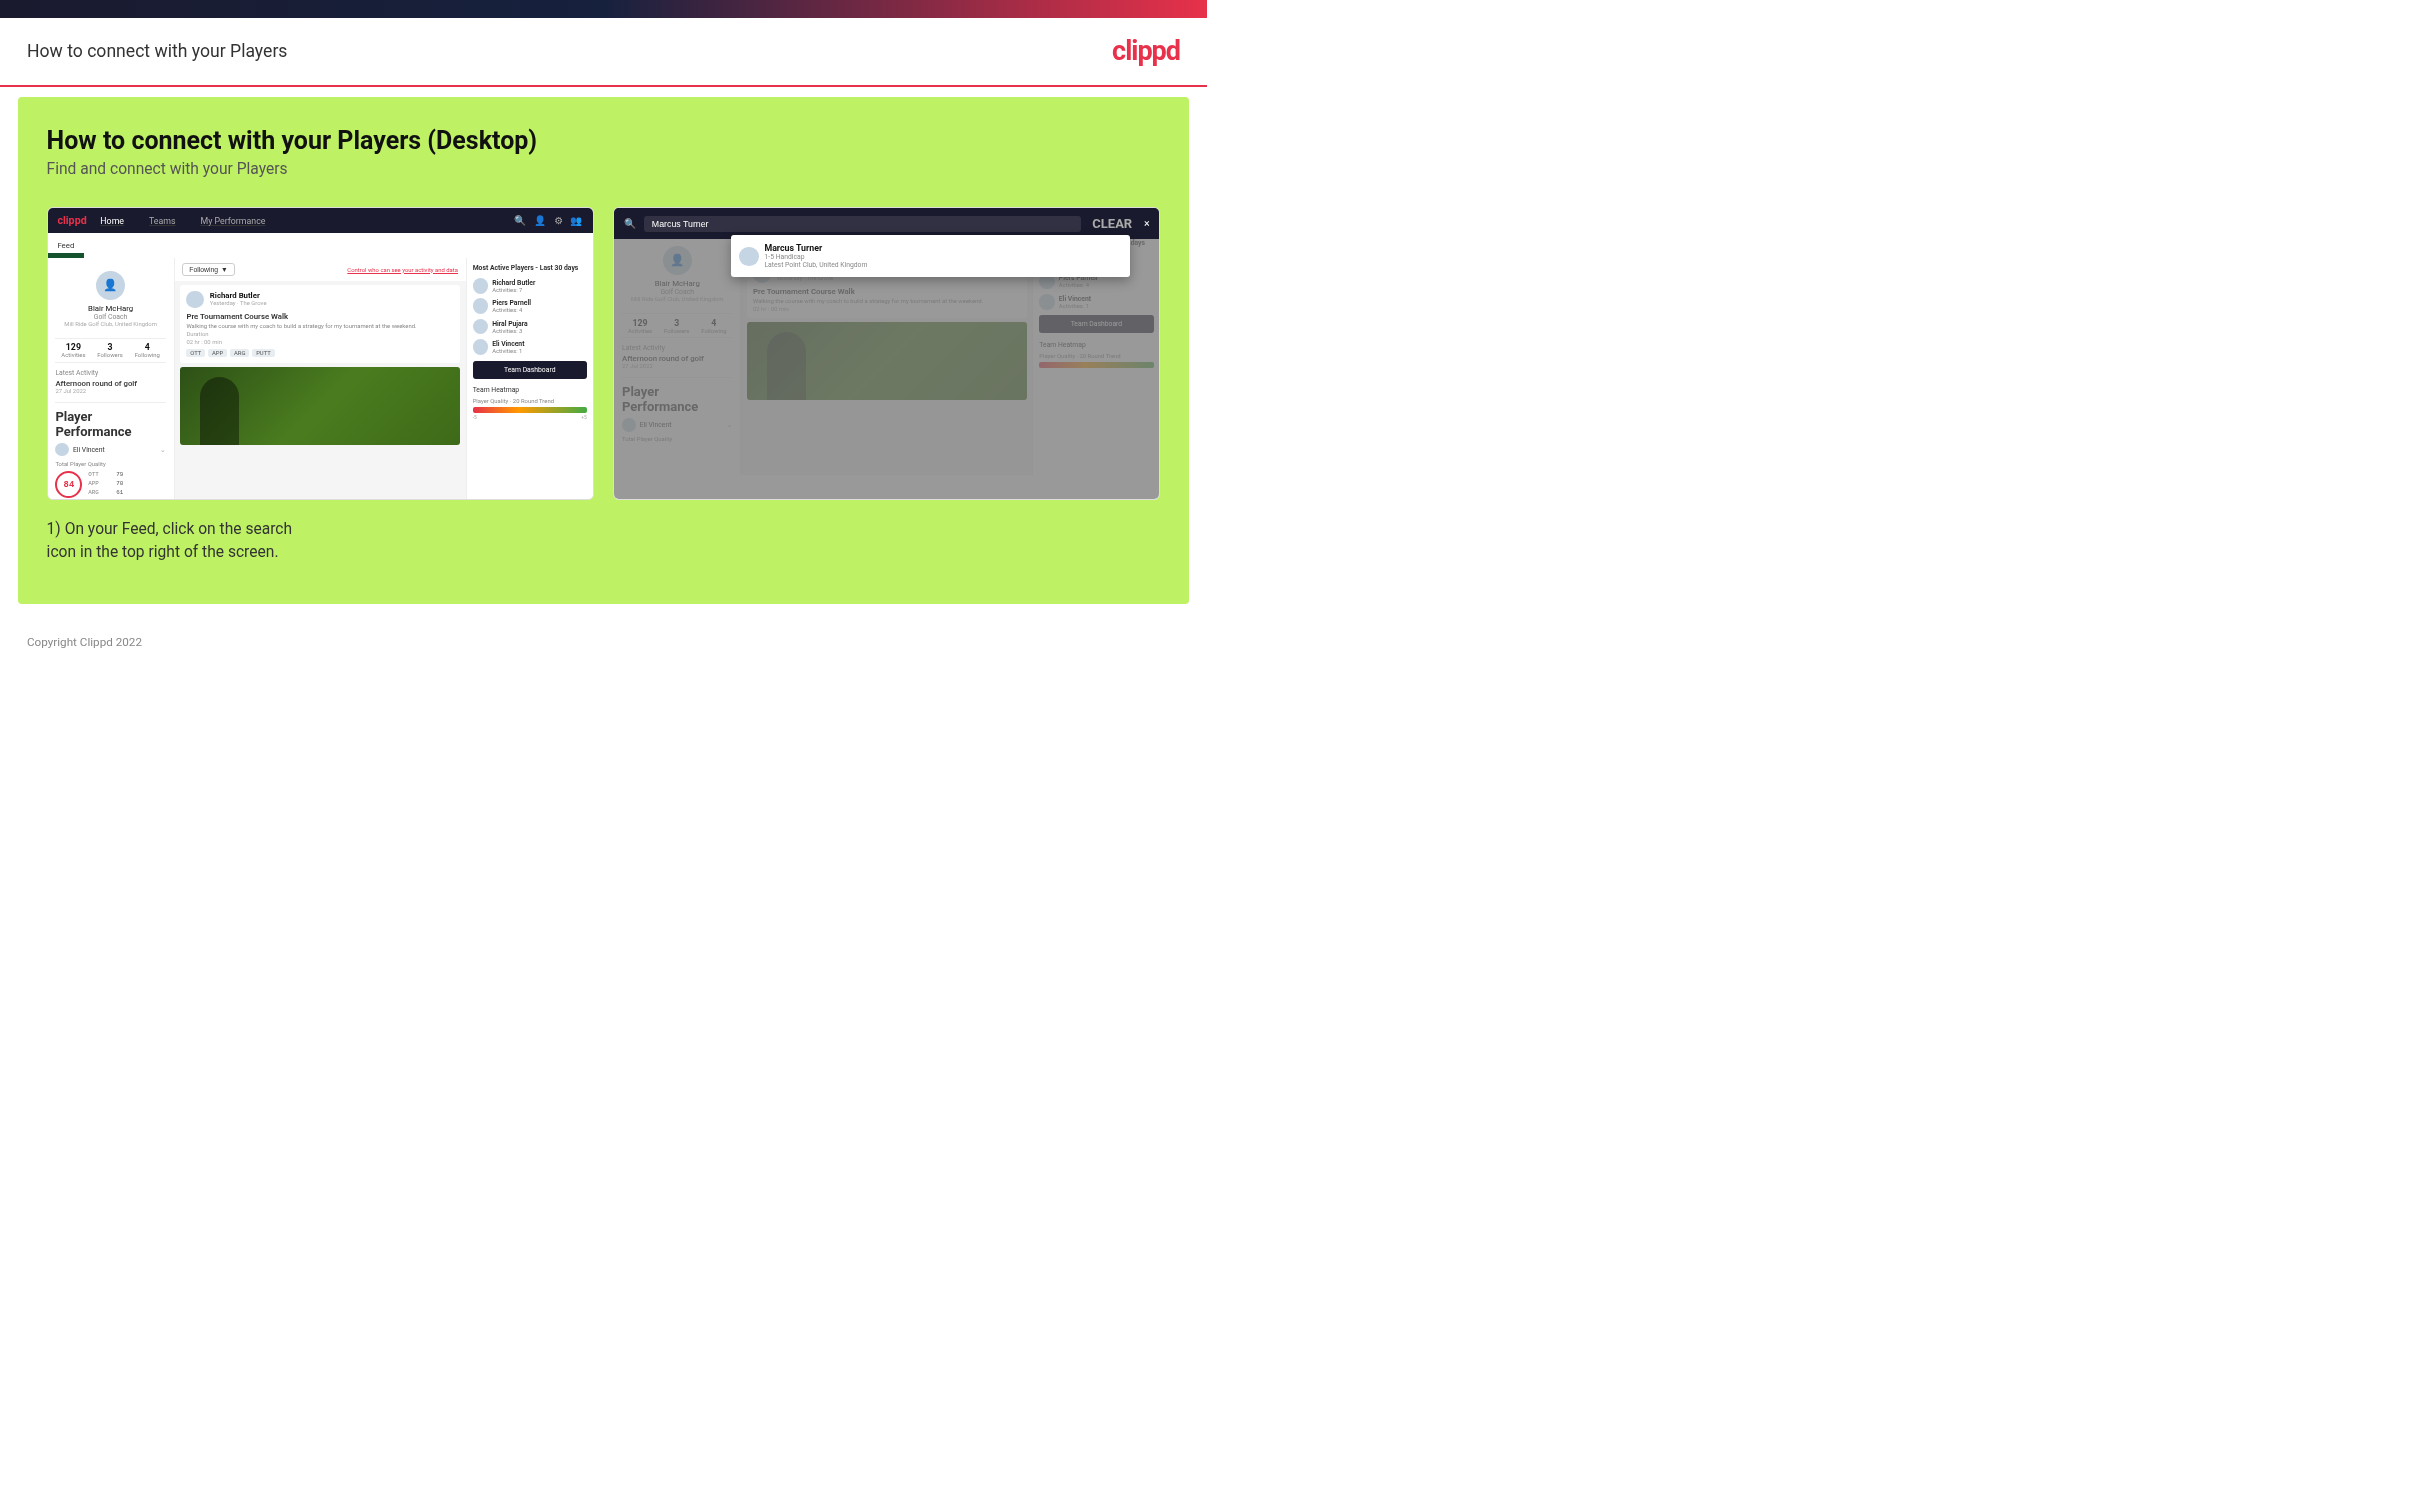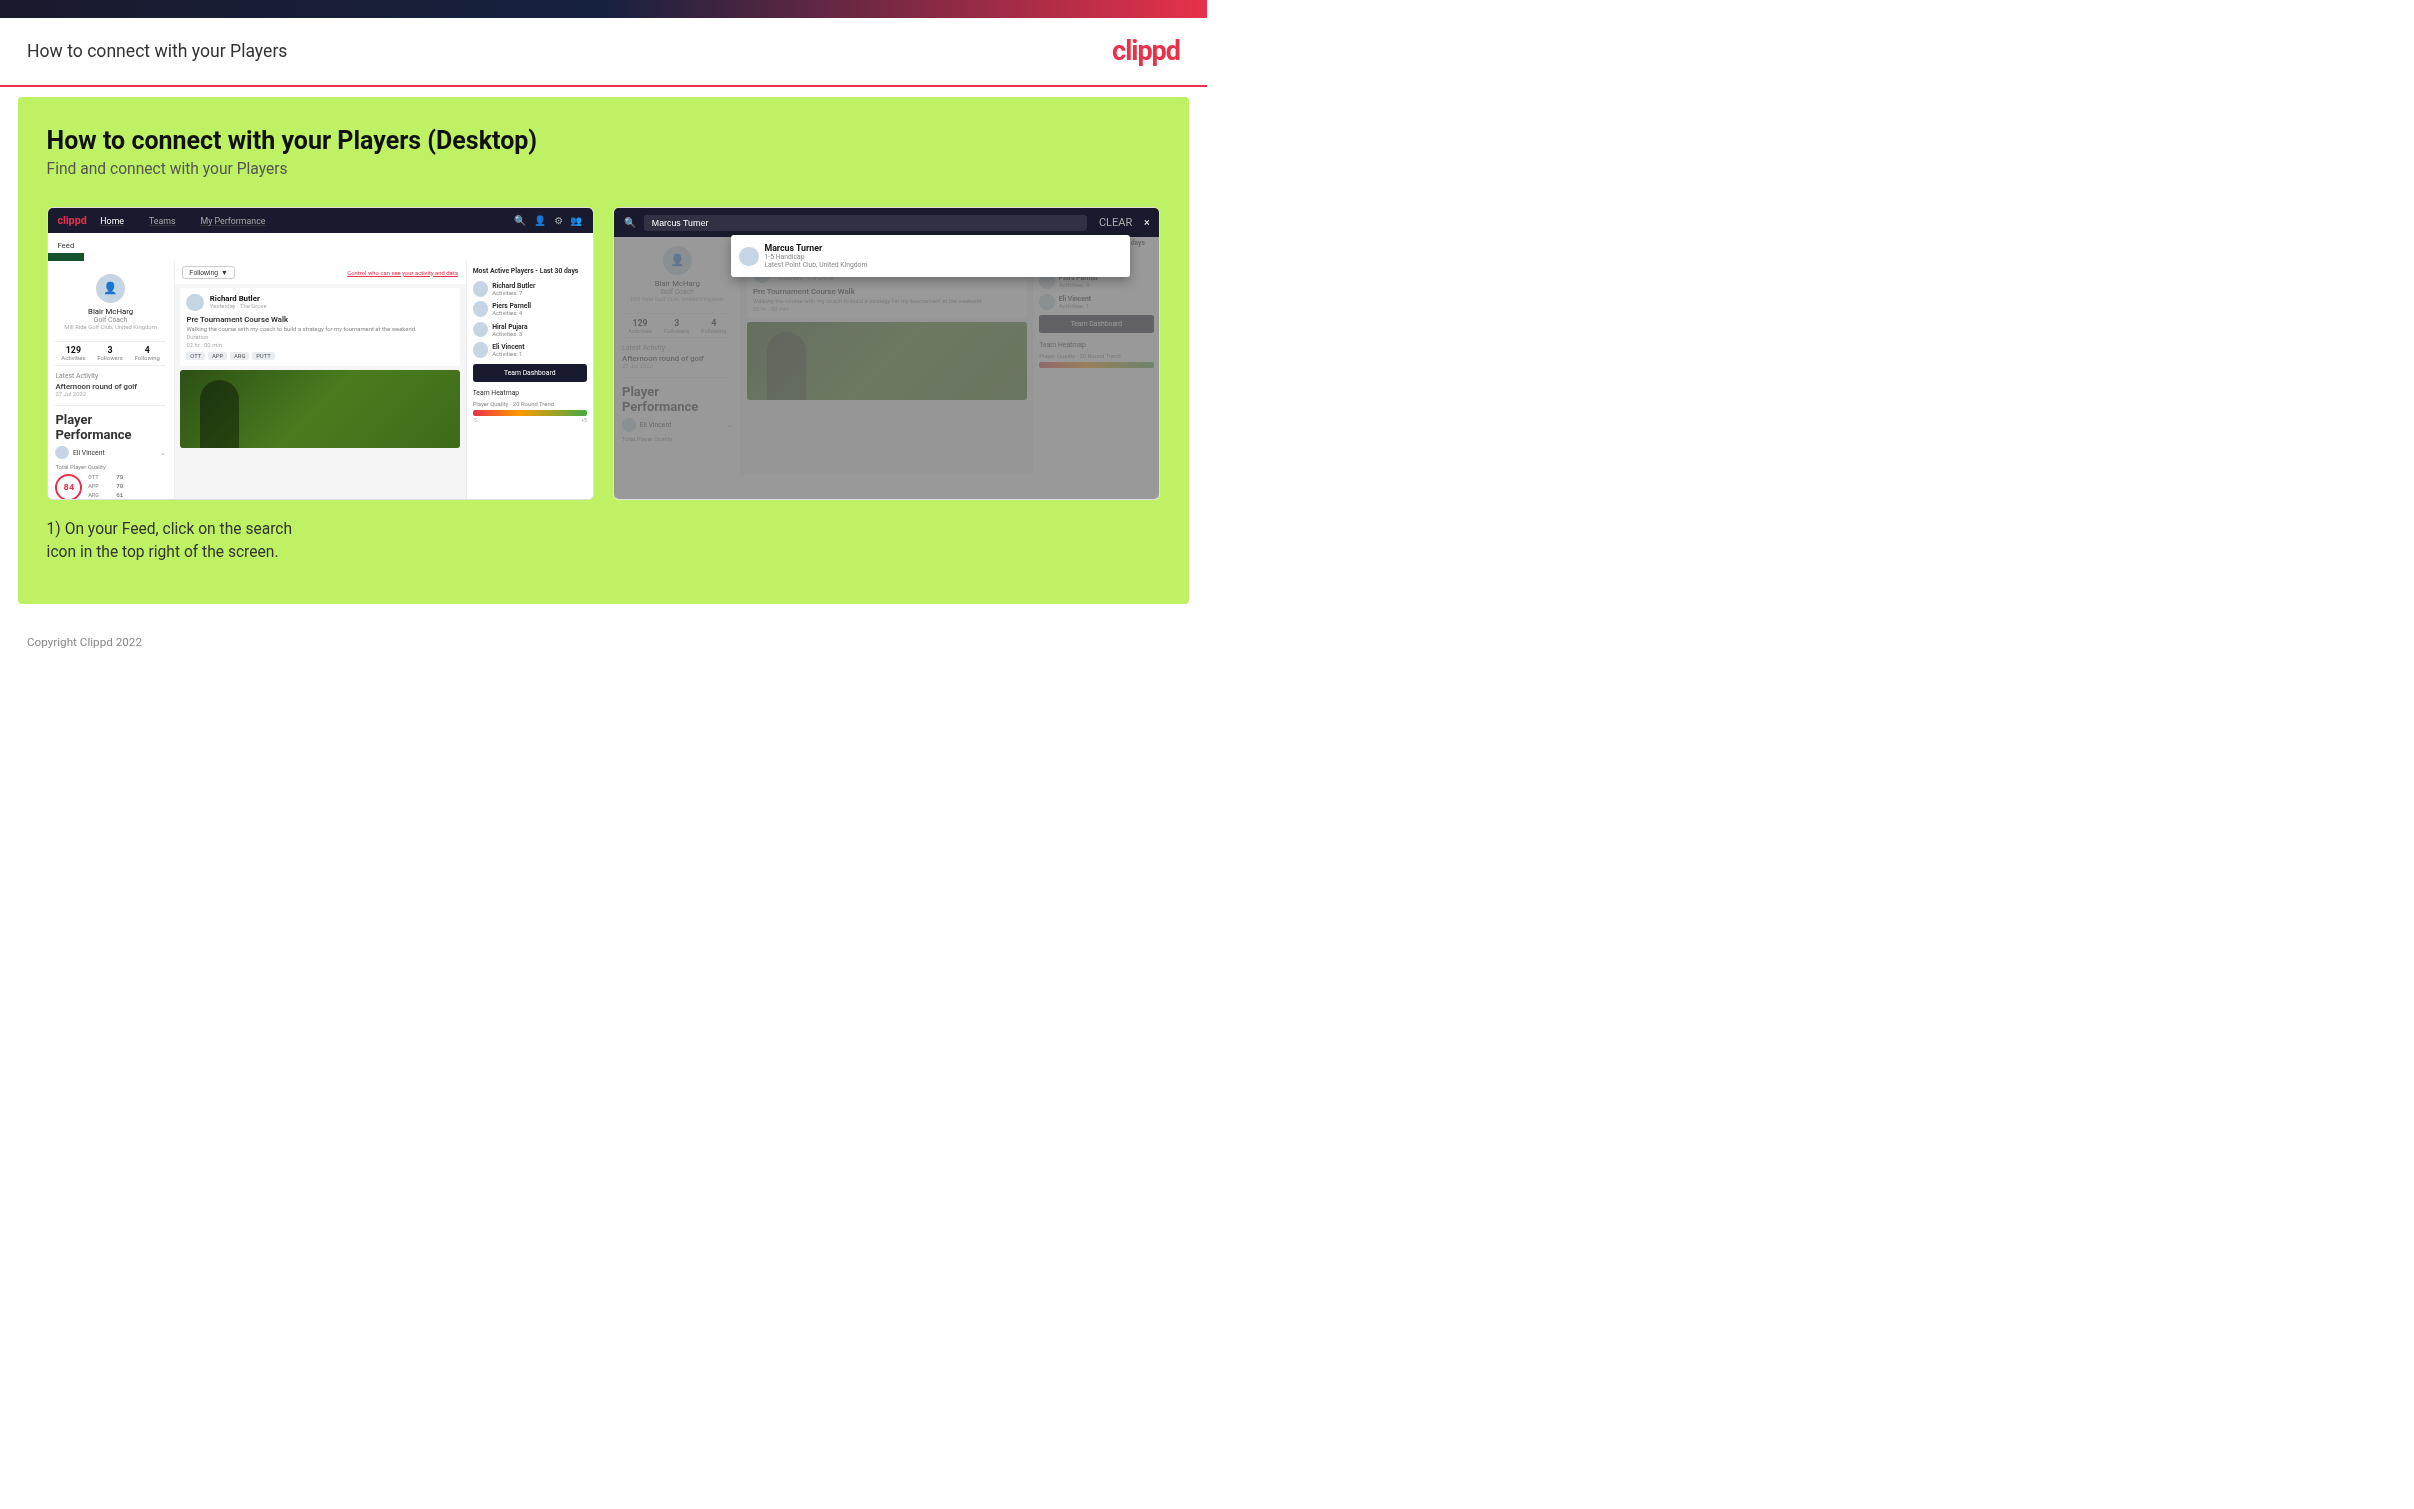--- a/index.html
+++ b/index.html
@@ -112,21 +112,21 @@
       color: #aaa;
       font-size: 9.8px;
     }
 
     
     .feed-tab {
       background: #fff;
       padding: 2.9px 9.8px;
       font-size: 7.8px;
       color: #333;
-      border-bottom: 8px solid #14532d;
+      border-bottom: 5px solid #14532d;
       display: inline-block;
     }
 
     
     .app-body {
       display: flex;
       height: calc(100% - 49px);
     }
 
     
@@ -507,24 +507,25 @@
     .search-input-mock {
       flex: 1;
       background: rgba(255,255,255,0.1);
       border: none;
       border-radius: 2.9px;
       padding: 2.9px 7.8px;
       font-size: 8.8px;
       color: #fff;
     }
     .search-clear {
-      font-size: 11px;
+      font-size: 13px;
       color: #aaa;
       cursor: pointer;
       padding: 2px 3.9px;
+      font-weight: bold;
     }
     .search-close {
       color: #fff;
       font-size: 10.7px;
       cursor: pointer;
     }
 
     .search-result-dropdown {
       position: absolute;
       top: 27px;

